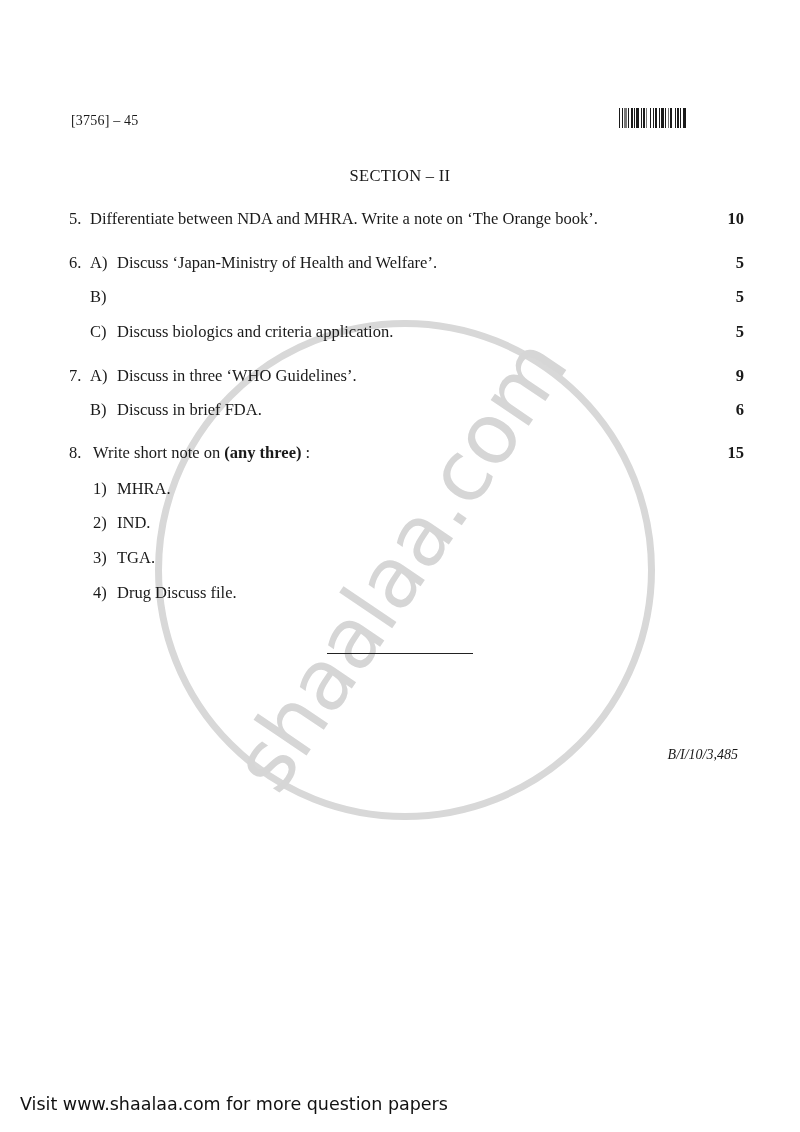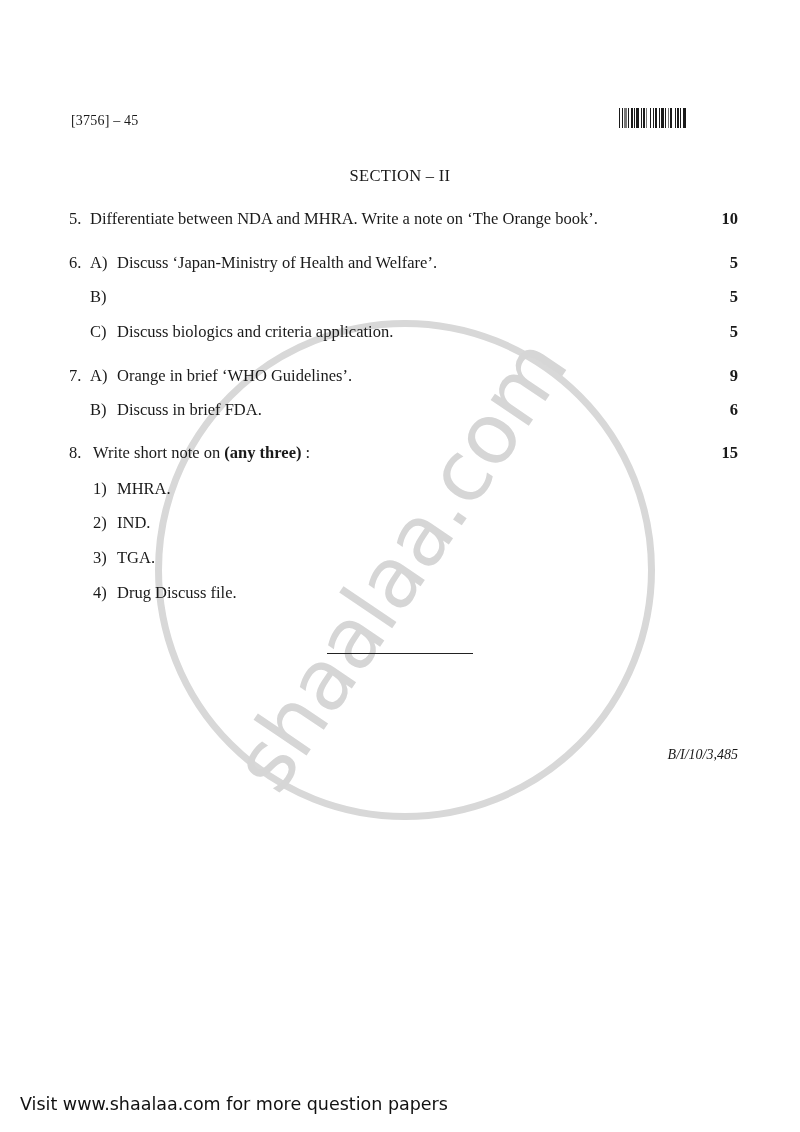--- a/index.html
+++ b/index.html
@@ -7,21 +7,21 @@
            font-family: "Liberation Serif", "DejaVu Serif", serif; color: #1a1a1a; }
     .abs { position: absolute; }
     .paper-code { left: 71px; top: 113px; font-size: 14px; font-weight: normal; letter-spacing: 0.2px; }
     .barcode { left: 619px; top: 108px; width: 120px; height: 20px; display: flex; align-items: stretch; }
     .barcode span { display: block; height: 100%; background: #1a1a1a; }
     .section-title { left: 0; width: 800px; top: 166px; text-align: center; font-size: 16.5px; letter-spacing: 0.3px; }
     .q-line { position: absolute; left: 0; width: 800px; height: 22px; font-size: 16.5px; }
     .q-num { position: absolute; left: 69px; }
     .q-sub { position: absolute; left: 90px; }
     .q-text { position: absolute; }
-    .q-marks { position: absolute; right: 62px; font-weight: bold; }
+    .q-marks { position: absolute; right: 56px; font-weight: bold; }
     .bold { font-weight: bold; }
     .end-rule { left: 327px; top: 653px; width: 146px; height: 0; border-top: 1px solid #222; }
     .footer-code { right: 62px; top: 747px; font-size: 14px; font-style: italic; }
     .watermark-circle { left: 155px; top: 320px; width: 486px; height: 486px; border: 7px solid #d8d8d8;
                         border-radius: 50%; box-sizing: content-box; }
     .watermark-text { left: 400px; top: 565px; transform: translate(-50%, -50%) rotate(-56deg);
                       font-family: "DejaVu Sans", sans-serif; font-size: 84px; color: #d6d6d6;
                       white-space: nowrap; letter-spacing: -1px; }
     .site-footer { left: 20px; top: 1094px; font-family: "DejaVu Sans", "Liberation Sans", sans-serif;
                    font-size: 17.5px; color: #111; }
@@ -102,21 +102,21 @@
 </div>
 <div class="q-line layer-text" style="top:322px">
   <span class="q-sub">C)</span>
   <span class="q-text" style="left:117px">Discuss biologics and criteria application.</span>
   <span class="q-marks">5</span>
 </div>
 
 <div class="q-line layer-text" style="top:366px">
   <span class="q-num">7.</span>
   <span class="q-sub" style="left:90px">A)</span>
-  <span class="q-text" style="left:117px">Orange in brief ‘WHO Guidelines’.</span>
+  <span class="q-text" style="left:117px">Discuss in three ‘WHO Guidelines’.</span>
   <span class="q-marks">9</span>
 </div>
 <div class="q-line layer-text" style="top:400px">
   <span class="q-sub">B)</span>
   <span class="q-text" style="left:117px">Discuss in brief FDA.</span>
   <span class="q-marks">6</span>
 </div>
 
 <div class="q-line layer-text" style="top:443px">
   <span class="q-num">8.</span>

